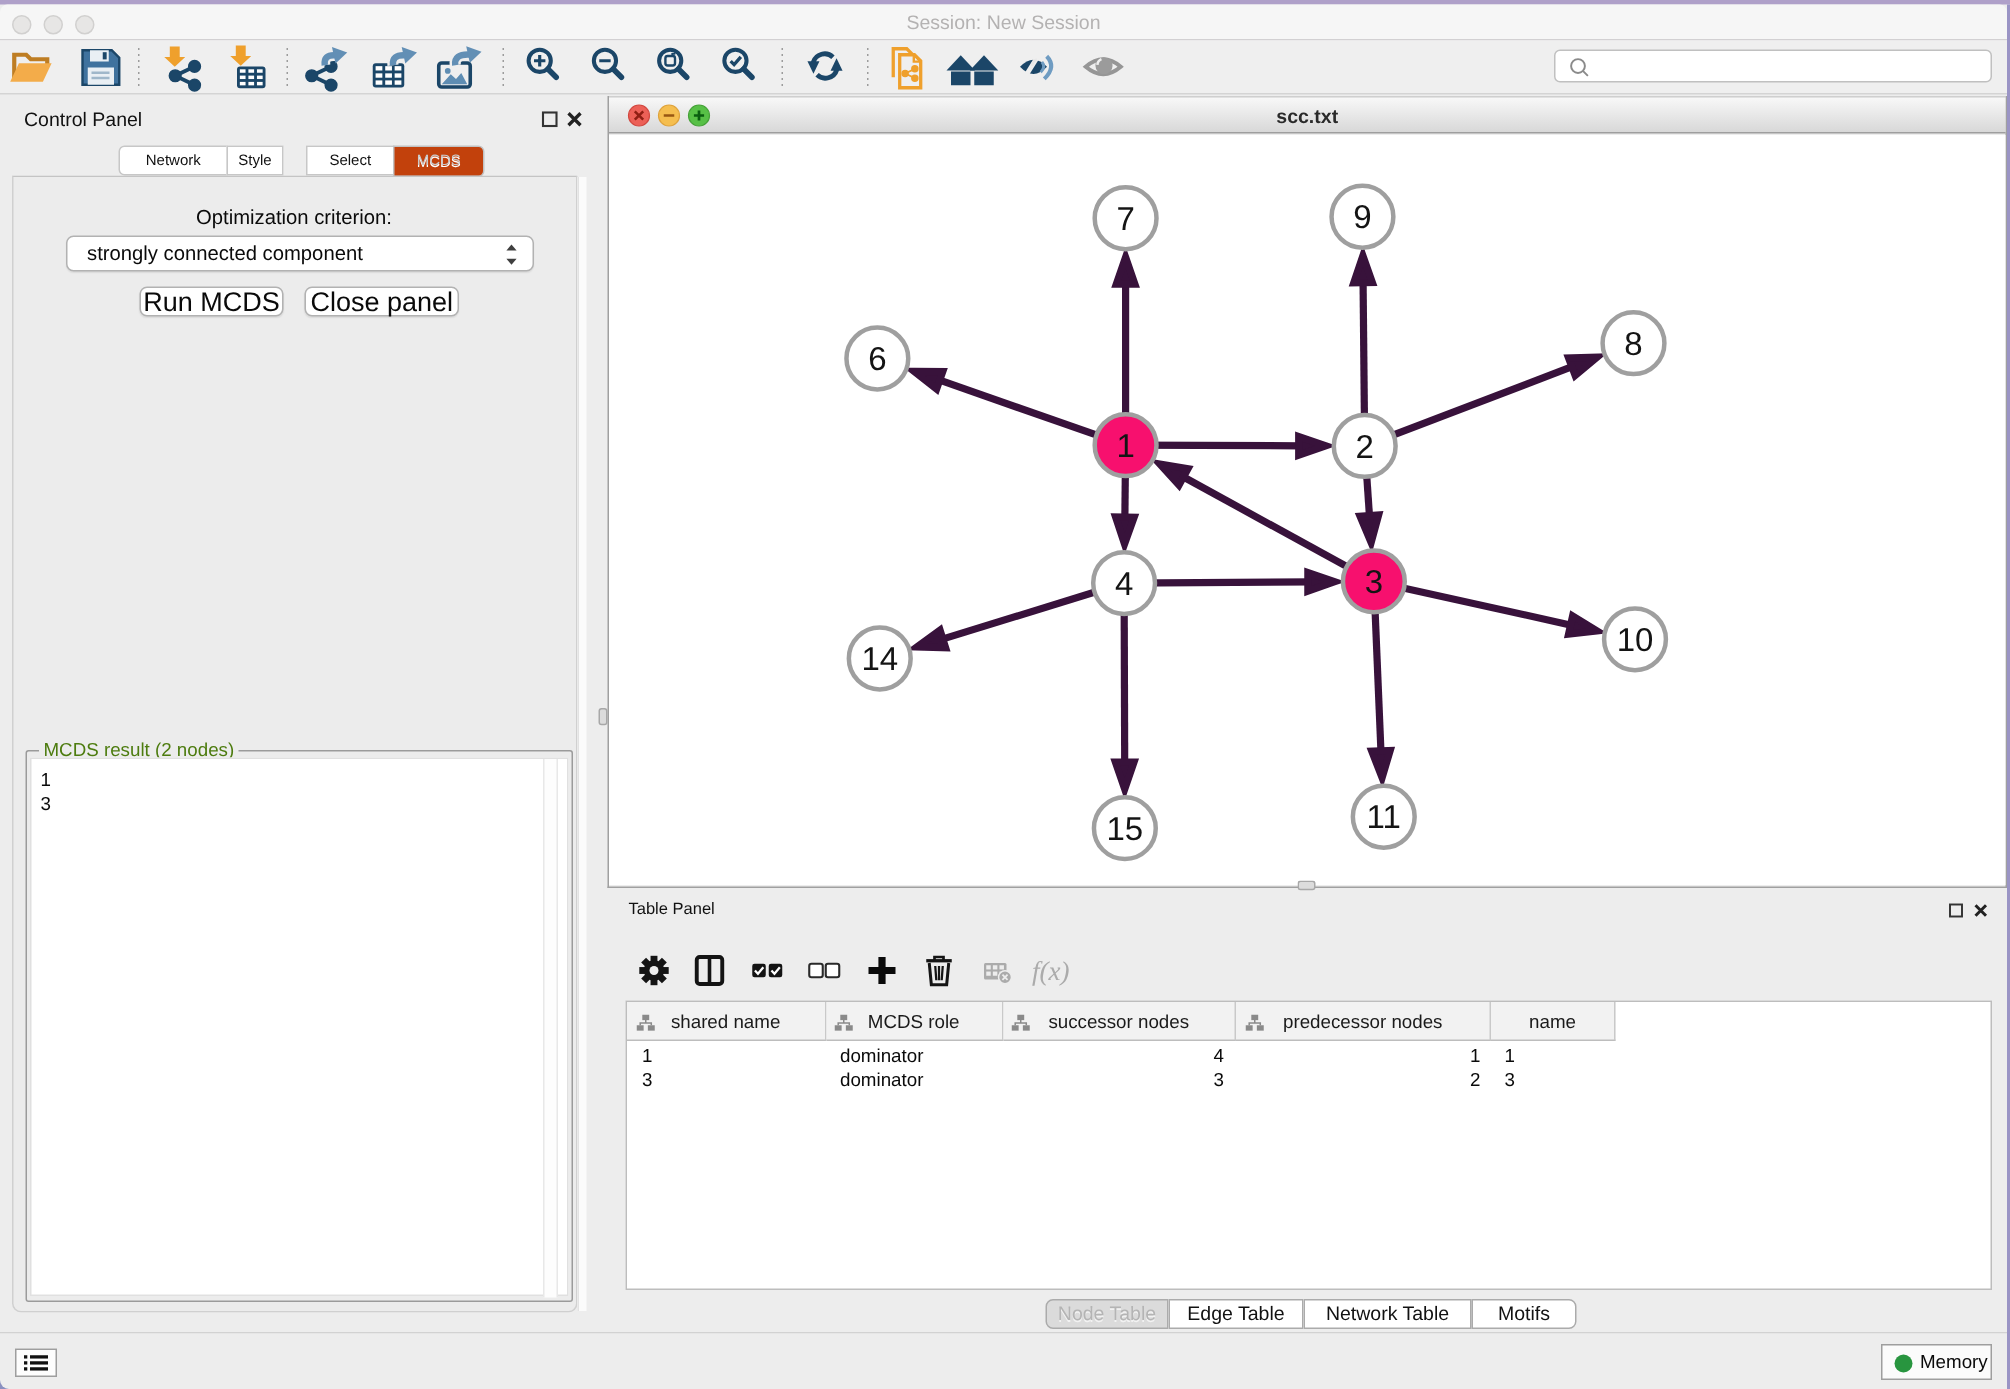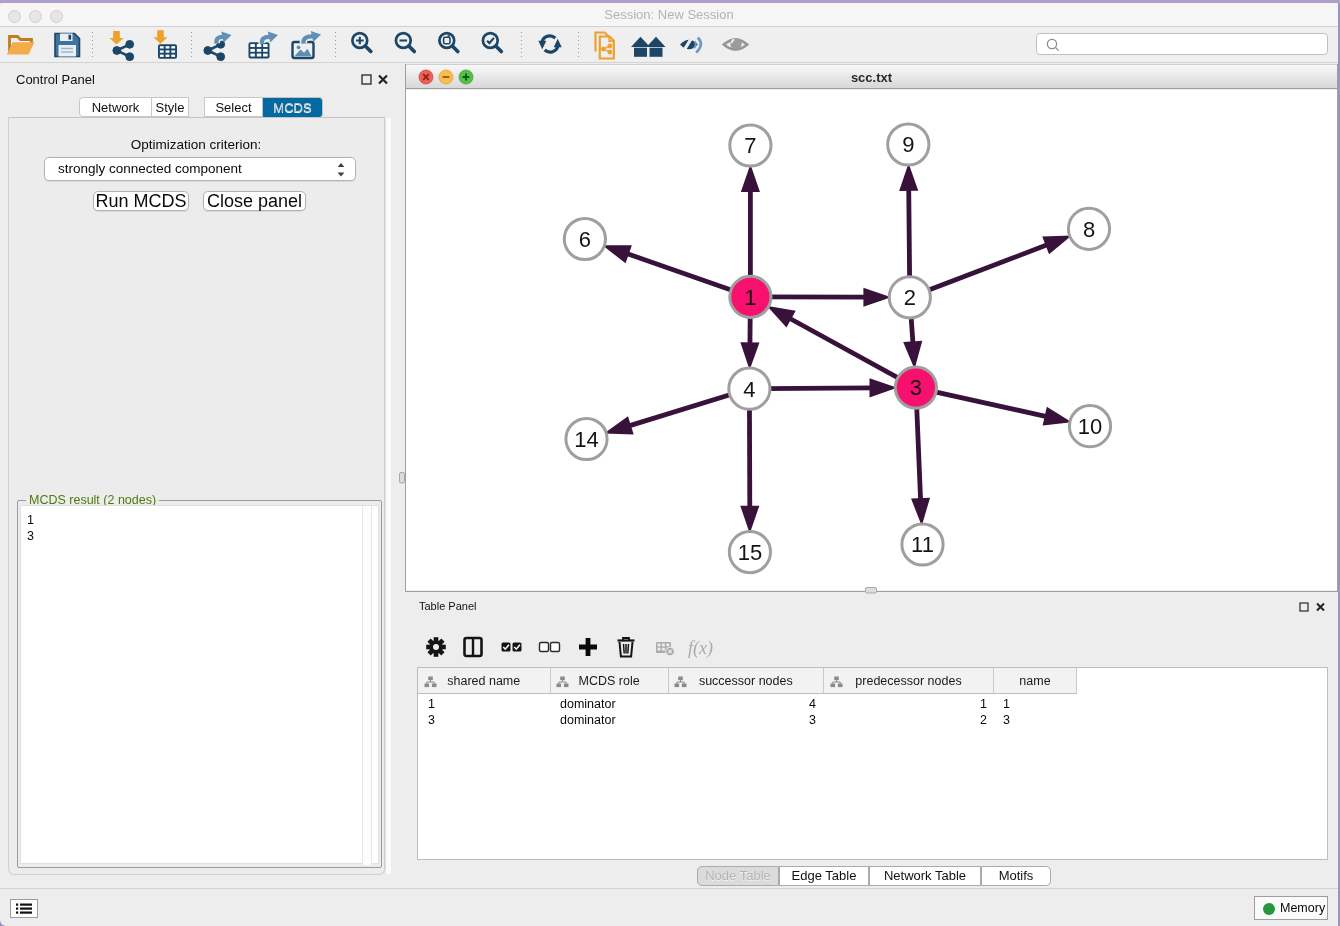--- a/index.html
+++ b/index.html
@@ -13,21 +13,21 @@
 #titlebar { left:0; top:3px; width:1338px; height:24px; background:#F6F6F6; border-bottom:1px solid #D2D0D2; border-radius:5px 5px 0 0; }
 .tl { position:absolute; top:7px; width:13px; height:13px; border-radius:50%; background:#E7E6E5; border:1px solid #D1D0CF; }
 #wtitle { position:absolute; top:4px; left:0; width:100%; text-align:center; font-size:13px; color:#B4B2B2; }
 
 #toolbar { left:0; top:27px; width:1338px; height:36px; background:#EFEFEF; border-bottom:1px solid #D4D4D4; }
 .tsep { position:absolute; top:5px; height:26px; width:1px; background-image:repeating-linear-gradient(#9c9c9c 0 1.4px, transparent 1.4px 4px); }
 #search { position:absolute; left:1036px; top:6px; width:292px; height:22px; background:#fff; border:1px solid #C0C0C0; border-radius:4px; }
 
 #cp-title { left:16px; top:72px; font-size:13px; color:#111; }
 
-.cptab { position:absolute; top:97px; height:20px; background:#fff; border:1px solid #C7C7C7; font-size:13px; color:#111; text-align:center; line-height:19px; }
+.cptab { position:absolute; top:97px; height:20px; background:#fff; border:1px solid #C7C7C7; font-size:10px; color:#111; text-align:center; line-height:19px; }
 #cp-content { left:8px; top:117px; width:377px; height:758px; background:#ECECEC; border:1px solid #D0D0D0; border-top:1px solid #C4C4C4; border-radius:0 0 6px 6px; }
 #cp-scroll { left:385px; top:118px; width:6px; height:756px; background:#FBFBFB; border-left:1px solid #E2E2E2; }
 #opt-label { left:0px; top:137px; width:392px; text-align:center; font-size:13.5px; color:#0a0a0a; }
 #dropdown { left:44px; top:157px; width:312px; height:24px; background:#fff; border:1px solid #B2B2B2; border-radius:5px; box-shadow:0 1px 1px rgba(0,0,0,0.08); font-size:13.5px; color:#0a0a0a; line-height:22px; padding-left:13px; }
 .btn { position:absolute; height:20px; background:#fff; border:1px solid #B2B2B2; border-radius:5px; box-shadow:0 1px 1px rgba(0,0,0,0.08); font-size:18px; color:#0a0a0a; text-align:center; line-height:18px; }
 
 #fieldset { left:17px; top:500px; width:365px; height:368px; border:1px solid #9B9B9B; border-radius:2px; }
 #fs-legend { position:absolute; left:8px; top:-8px; background:#ECECEC; padding:0 3px; font-size:12.5px; color:#4d7c0f; }
 #fs-inner { position:absolute; left:2px; top:4px; width:359px; height:359px; background:#fff; border:1px solid #E0E0E0; font-size:12.5px; color:#0a0a0a; }
 #fs-sb { position:absolute; right:6px; top:0px; width:10px; height:359px; background:#FDFDFD; border-left:1px solid #E8E8E8; border-right:1px solid #E8E8E8; }
@@ -181,21 +181,21 @@
 
 <div class="abs" id="cp-title">Control Panel</div>
 <svg class="abs" width="30" height="14" style="left:360px;top:73px">
     <rect x="2" y="2" width="9" height="9" fill="none" stroke="#333" stroke-width="1.4"></rect>
     <path d="M19 2.5 L27 10.5 M27 2.5 L19 10.5" stroke="#222" stroke-width="2.2"></path>
   </svg>
 
 <div class="cptab" style="left:79px;width:73px;border-radius:4px 0 0 4px;">Network</div>
 <div class="cptab" style="left:151px;width:38px;">Style</div>
 <div class="cptab" style="left:204px;width:59px;">Select</div>
-<div class="cptab" style="left:262px;width:61px;height:21px;background:#0369a1;border-color:#C2C2C2;border-radius:0 4px 4px 0;color:#C9C9C9;text-shadow:0 1px 0 #fff;">MCDS</div>
+<div class="cptab" style="left:262px;width:61px;height:21px;background:#c2410c;border-color:#C2C2C2;border-radius:0 4px 4px 0;color:#C9C9C9;text-shadow:0 1px 0 #fff;">MCDS</div>
 
 <div class="abs" id="cp-content"></div>
 <div class="abs" id="cp-scroll"></div>
 <div class="abs" id="opt-label">Optimization criterion:</div>
 <div class="abs" id="dropdown">strongly connected component
   <svg width="10" height="16" style="position:absolute;right:9px;top:4px">
       <path d="M5 1 L8.4 5 L1.6 5 Z" fill="#3f3f3f"></path>
       <path d="M5 14.5 L8.4 10.5 L1.6 10.5 Z" fill="#3f3f3f"></path>
     </svg>
 </div>

